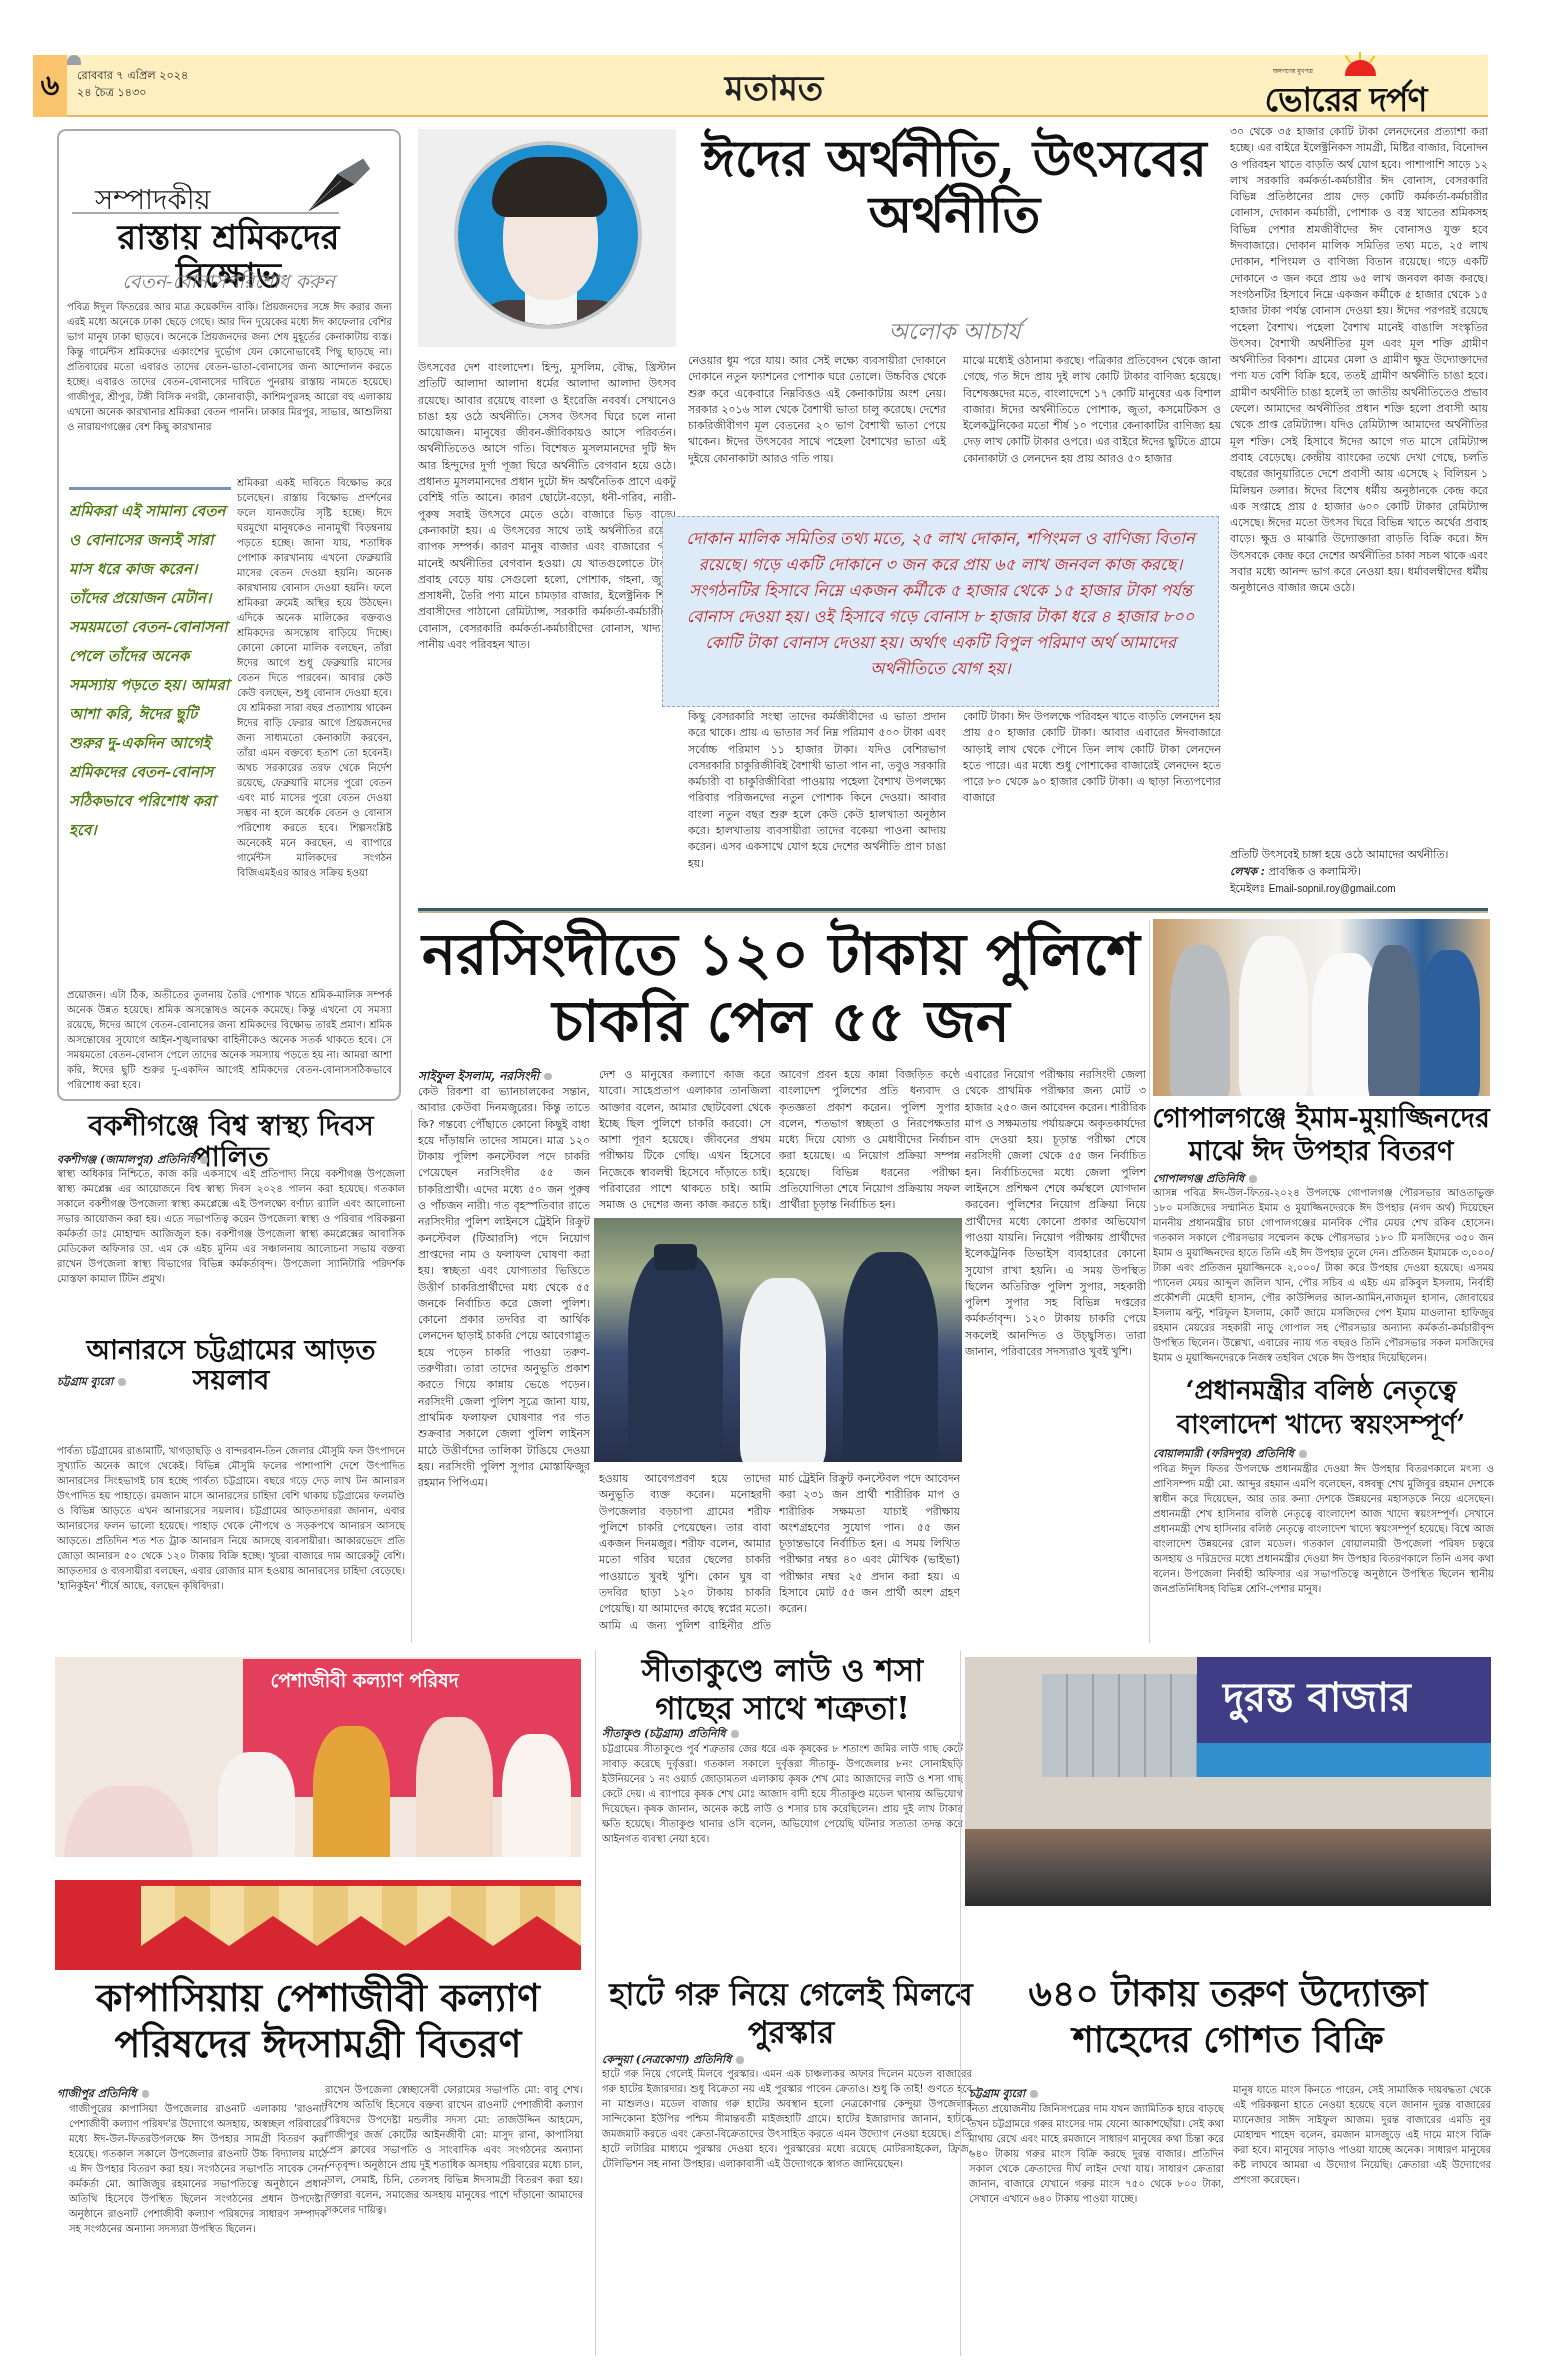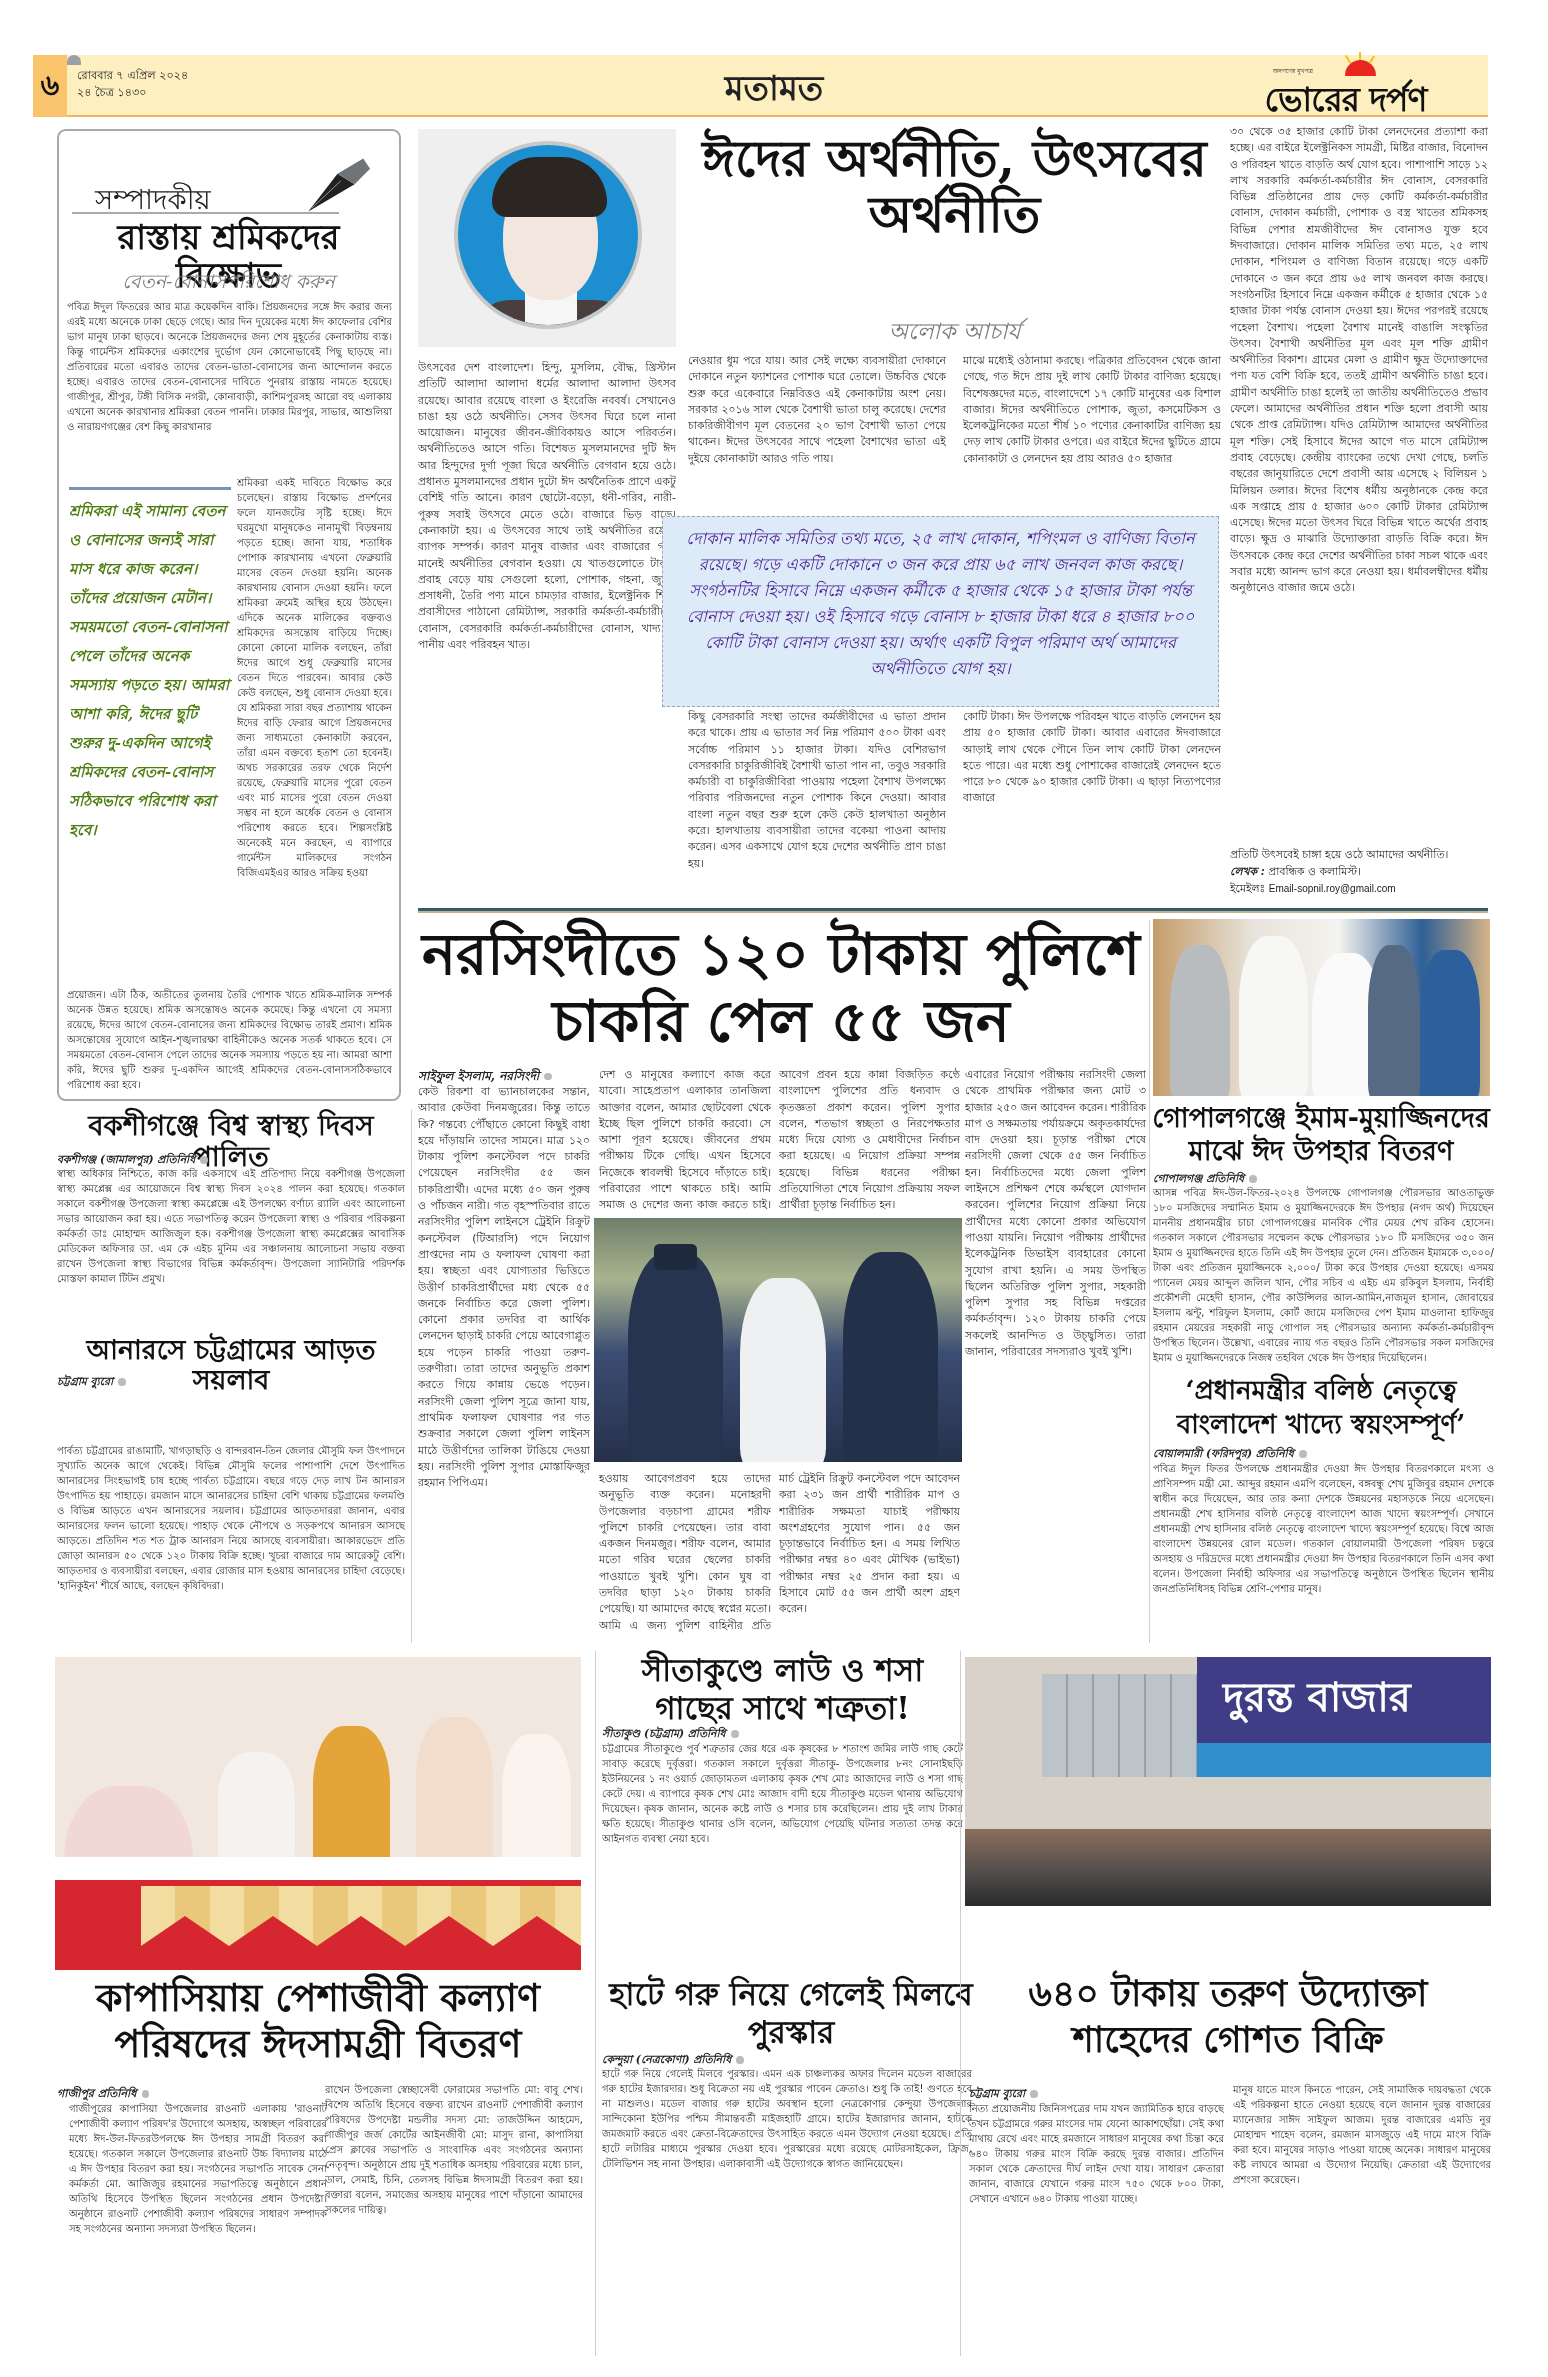--- a/index.html
+++ b/index.html
@@ -48,21 +48,21 @@
   .suit { position: absolute; left: 17px; top: 155px; width: 155px; height: 52px; background: #4a3f3d; border-radius: 34px 34px 0 0; }
   .shirt { position: absolute; left: 67px; top: 146px; width: 52px; height: 52px; background: #f6f6f6; }
   .op-head { left: 688px; top: 131px; width: 533px; text-align: center; font-size: 50px; }
   .op-author { left: 688px; top: 314px; width: 533px; text-align: center; font-size: 22.4px; font-style: italic; color: #777; font-family: "DejaVu Serif", serif; }
   .op-col1 { left: 418px; top: 360px; width: 258px; height: 547px; }
   .op-col2 { left: 688px; top: 353px; width: 258px; height: 163px; }
   .op-col3 { left: 963px; top: 353px; width: 258px; height: 163px; }
   .op-col2b { left: 688px; top: 709px; width: 258px; height: 198px; }
   .op-col3b { left: 963px; top: 709px; width: 258px; height: 198px; }
   .op-col4 { left: 1230px; top: 124px; width: 258px; height: 714px; }
-  .callout { left: 662px; top: 516px; width: 557px; height: 191px; background: #dcebf7; border: 1.7px dashed #9aa5b0; padding: 8.6px 15.5px; font-family: "DejaVu Serif", serif; font-style: italic; font-size: 16.3px; line-height: 26px; text-align: center; color: #4c1d95; }
+  .callout { left: 662px; top: 516px; width: 557px; height: 191px; background: #dcebf7; border: 1.7px dashed #9aa5b0; padding: 8.6px 15.5px; font-family: "DejaVu Serif", serif; font-style: italic; font-size: 16.3px; line-height: 26px; text-align: center; color: #b91c1c; }
   .op-sign { left: 1230px; top: 846px; width: 258px; font-size: 10.8px; line-height: 17px; }
   .op-sign .lbl { font-style: italic; font-weight: bold; font-family: "DejaVu Serif", serif; }
   .op-email { font-family: Liberation Sans, sans-serif; font-size: 10px; }
   .op-rule { left: 418px; top: 908px; width: 1070px; height: 5.2px; background: linear-gradient(#2f5d74 0 50%, #c9b089 50% 100%); }
 
   
   .police-head { left: 418px; top: 920px; width: 726px; text-align: center; font-size: 57px; line-height: 67px; }
   .police-byline { left: 418px; top: 1067px; }
   .police-c1 { left: 418px; top: 1084px; width: 172px; height: 550px; }
   .police-c2 { left: 599px; top: 1067px; width: 172px; height: 146px; }
@@ -210,20 +210,23 @@
   <div class="figure" style="left:267px;top:31px;width:60px;height:150px;background:#2d5f9c;"></div>
 </div>
 <div class="abs headline gop-head">গোপালগঞ্জে ইমাম-মুয়াজ্জিনদের মাঝে ঈদ উপহার বিতরণ</div>
 <div class="abs byline gop-byline"><span>গোপালগঞ্জ প্রতিনিধি</span><span class="dot"></span></div>
 <div class="abs body-text col-text gop-body">আসন্ন পবিত্র ঈদ-উল-ফিতর-২০২৪ উপলক্ষে গোপালগঞ্জ পৌরসভার আওতাভুক্ত ১৮০ মসজিদের সম্মানিত ইমাম ও মুয়াজ্জিনদেরকে ঈদ উপহার (নগদ অর্থ) দিয়েছেন মাননীয় প্রধানমন্ত্রীর চাচা গোপালগঞ্জের মানবিক পৌর মেয়র শেখ রকিব হোসেন। গতকাল সকালে পৌরসভার সম্মেলন কক্ষে পৌরসভার ১৮০ টি মসজিদের ৩৫০ জন ইমাম ও মুয়াজ্জিনদের হাতে তিনি এই ঈদ উপহার তুলে দেন। প্রতিজন ইমামকে ৩,০০০/ টাকা এবং প্রতিজন মুয়াজ্জিনকে ২,০০০/ টাকা করে উপহার দেওয়া হয়েছে। এসময় প্যানেল মেয়র আব্দুল জলিল খান, পৌর সচিব এ এইচ এম রকিবুল ইসলাম, নির্বাহী প্রকৌশলী মেহেদী হাসান, পৌর কাউন্সিলর আল-আমিন,নাজমুল হাসান, জোবায়ের ইসলাম ঝন্টু, শরিফুল ইসলাম, কোর্ট জামে মসজিদের পেশ ইমাম মাওলানা হাফিজুর রহমান মেয়রের সহকারী নাড়ু গোপাল সহ পৌরসভার অন্যান্য কর্মকর্তা-কর্মচারীবৃন্দ উপস্থিত ছিলেন। উল্লেখ্য, এবারের ন্যায় গত বছরও তিনি পৌরসভার সকল মসজিদের ইমাম ও মুয়াজ্জিনদেরকে নিজস্ব তহবিল থেকে ঈদ উপহার দিয়েছিলেন।</div>
 <div class="abs headline pm-head">‘প্রধানমন্ত্রীর বলিষ্ঠ নেতৃত্বে বাংলাদেশ খাদ্যে স্বয়ংসম্পূর্ণ’</div>
 <div class="abs byline pm-byline"><span>বোয়ালমারী (ফরিদপুর) প্রতিনিধি</span><span class="dot"></span></div>
 <div class="abs body-text col-text pm-body">পবিত্র ঈদুল ফিতর উপলক্ষে প্রধানমন্ত্রীর দেওয়া ঈদ উপহার বিতরণকালে মৎস্য ও প্রাণিসম্পদ মন্ত্রী মো. আব্দুর রহমান এমপি বলেছেন, বঙ্গবন্ধু শেখ মুজিবুর রহমান দেশকে স্বাধীন করে দিয়েছেন, আর তার কন্যা দেশকে উন্নয়নের মহাসড়কে নিয়ে এসেছেন। প্রধানমন্ত্রী শেখ হাসিনার বলিষ্ঠ নেতৃত্বে বাংলাদেশ আজ খাদ্যে স্বয়ংসম্পূর্ণ। সেখানে প্রধানমন্ত্রী শেখ হাসিনার বলিষ্ঠ নেতৃত্বে বাংলাদেশ খাদ্যে স্বয়ংসম্পূর্ণ হয়েছে। বিশ্বে আজ বাংলাদেশ উন্নয়নের রোল মডেল। গতকাল বোয়ালমারী উপজেলা পরিষদ চত্বরে অসহায় ও দরিদ্রদের মধ্যে প্রধানমন্ত্রীর দেওয়া ঈদ উপহার বিতরণকালে তিনি এসব কথা বলেন। উপজেলা নির্বাহী অফিসার এর সভাপতিত্বে অনুষ্ঠানে উপস্থিত ছিলেন স্থানীয় জনপ্রতিনিধিসহ বিভিন্ন শ্রেণি-পেশার মানুষ।</div>
 
 <div class="abs kap-photo">
+  <div class="banner">
+      <span class="banner-text">পেশাজীবী কল্যাণ পরিষদ</span>
+    </div>
   <div class="figure" style="left:8.6px;top:129px;width:129px;height:184px;background:#f1d8d4;"></div>
   <div class="figure" style="left:163px;top:95px;width:77px;height:112px;background:#f5f2f0;"></div>
   <div class="figure" style="left:258px;top:69px;width:77px;height:146px;background:#e5a43a;"></div>
   <div class="figure" style="left:361px;top:60px;width:77px;height:155px;background:#f2dccb;"></div>
   <div class="figure" style="left:447px;top:77px;width:69px;height:138px;background:#fbf4ee;"></div>
   <div class="table-cloth"></div>
   <div class="fringe"></div>
 </div>
 <div class="abs headline kap-head">কাপাসিয়ায় পেশাজীবী কল্যাণ পরিষদের ঈদসামগ্রী বিতরণ</div>
 <div class="abs byline kap-byline"><span>গাজীপুর প্রতিনিধি</span><span class="dot"></span></div>

